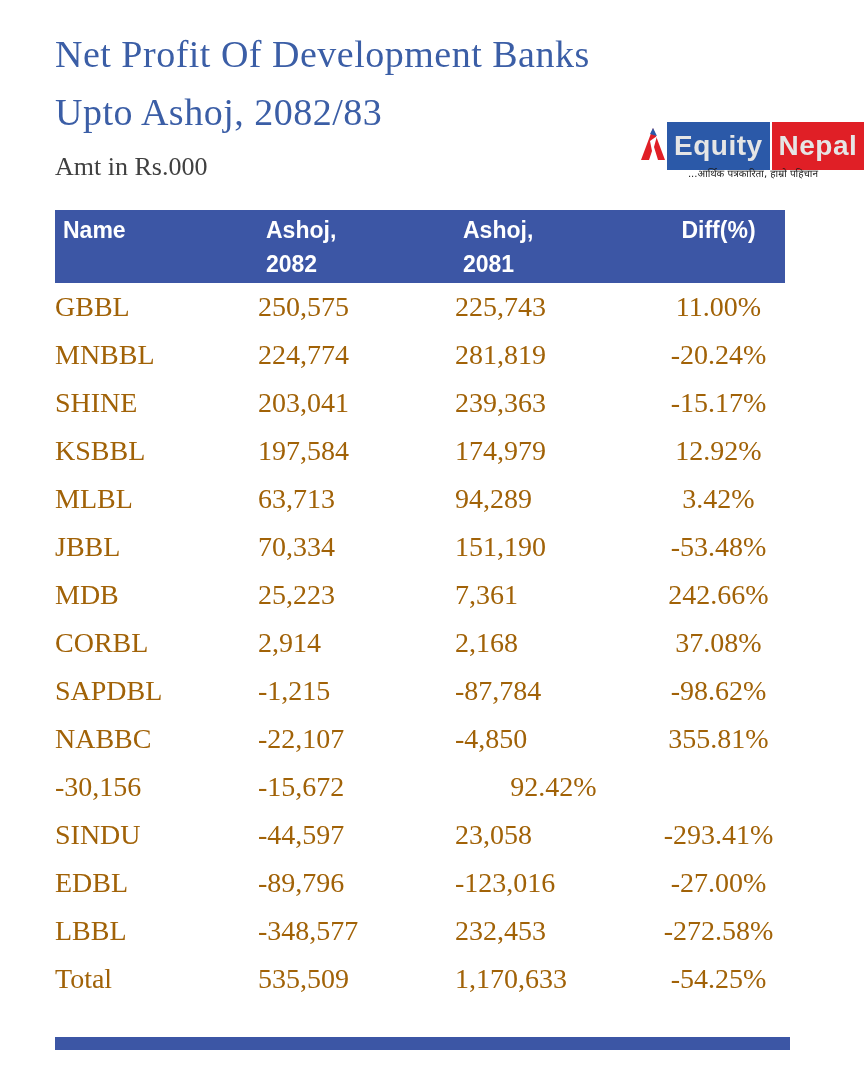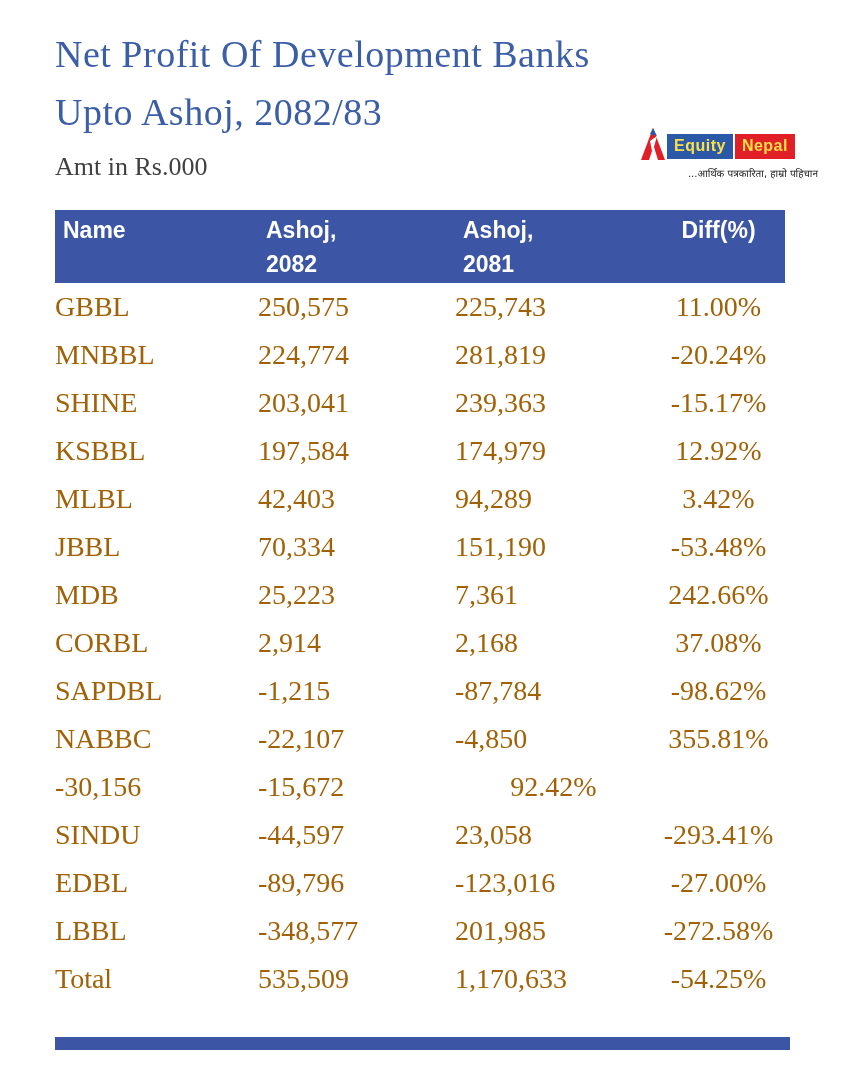--- a/index.html
+++ b/index.html
@@ -13,23 +13,23 @@
     letter-spacing:0.5px;
   }
   .subtitle {
     position:absolute; left:55px; top:152px;
     font-size:26px; color:#3B5EA6;
   }
   
   .logo { position:absolute; left:641px; top:129px; width:177px; }
   .logo-row { display:flex; align-items:center; gap:2px; height:34px; }
   .logo-box {
-    height:25px; display:flex; align-items:center; padding:0 7px;
-    color:#fde047; font-family:"Liberation Sans", sans-serif;
-    font-weight:bold; font-size:16px; letter-spacing:0.5px;
+    height:48px; display:flex; align-items:center; padding:0 7px;
+    color:#e5e5e5; font-family:"Liberation Sans", sans-serif;
+    font-weight:bold; font-size:28px; letter-spacing:0.5px;
   }
   .logo-box.blue { background:var(--logo-blue); }
   .logo-box.red  { background:var(--logo-red); }
   .logo-tagline {
     margin-top:3px; text-align:right; font-size:10px; color:#1b1b1b;
     font-family:"DejaVu Sans", sans-serif; white-space:nowrap;
   }
   
   .table { position:absolute; left:55px; top:210px; width:730px; }
   .thead {
@@ -117,21 +117,21 @@
     <div class="td diff">-15.17%</div>
   </div>
         <div class="tr">
     <div class="td">KSBBL</div>
     <div class="td">197,584</div>
     <div class="td">174,979</div>
     <div class="td diff">12.92%</div>
   </div>
         <div class="tr">
     <div class="td">MLBL</div>
-    <div class="td">42,403</div>
+    <div class="td">63,713</div>
     <div class="td">94,289</div>
     <div class="td diff">3.42%</div>
   </div>
         <div class="tr">
     <div class="td">JBBL</div>
     <div class="td">70,334</div>
     <div class="td">151,190</div>
     <div class="td diff">-53.48%</div>
   </div>
         <div class="tr">
@@ -171,21 +171,21 @@
   </div>
         <div class="tr">
     <div class="td">EDBL</div>
     <div class="td">-89,796</div>
     <div class="td">-123,016</div>
     <div class="td diff">-27.00%</div>
   </div>
         <div class="tr">
     <div class="td">LBBL</div>
     <div class="td">-348,577</div>
-    <div class="td">201,985</div>
+    <div class="td">232,453</div>
     <div class="td diff">-272.58%</div>
   </div>
         <div class="tr">
     <div class="td">Total</div>
     <div class="td">535,509</div>
     <div class="td">1,170,633</div>
     <div class="td diff">-54.25%</div>
   </div>
       </div>
   </div>

